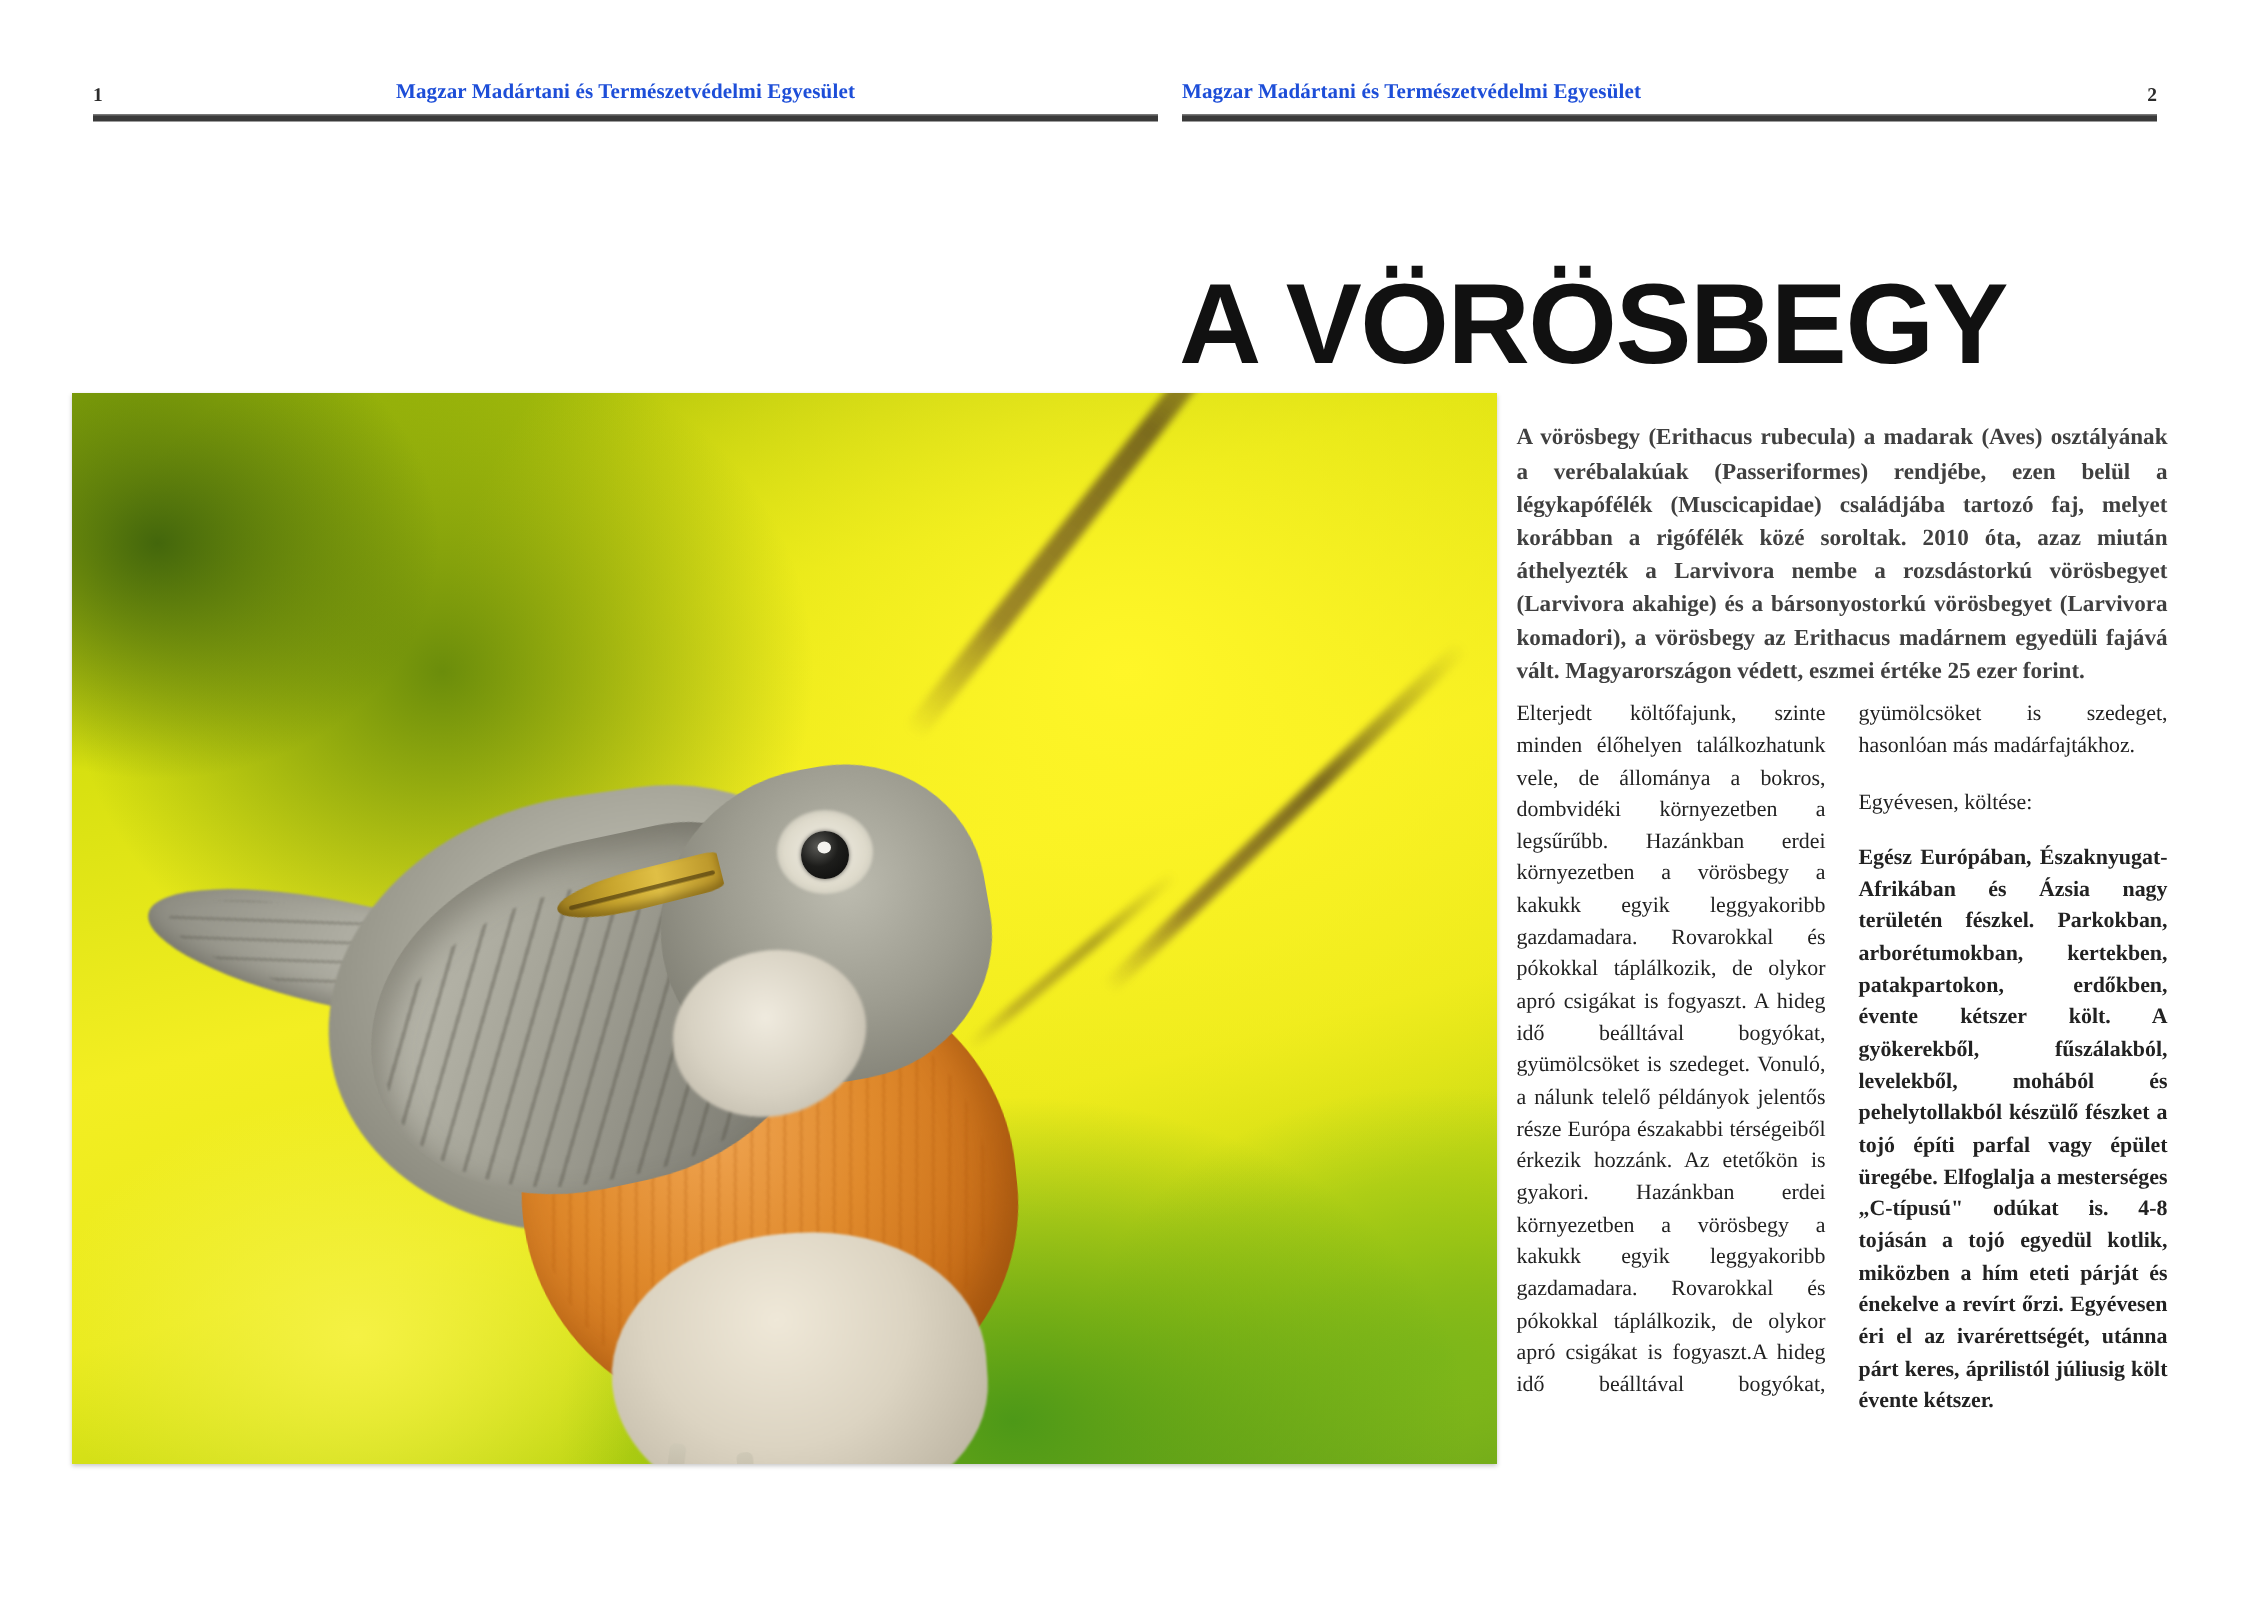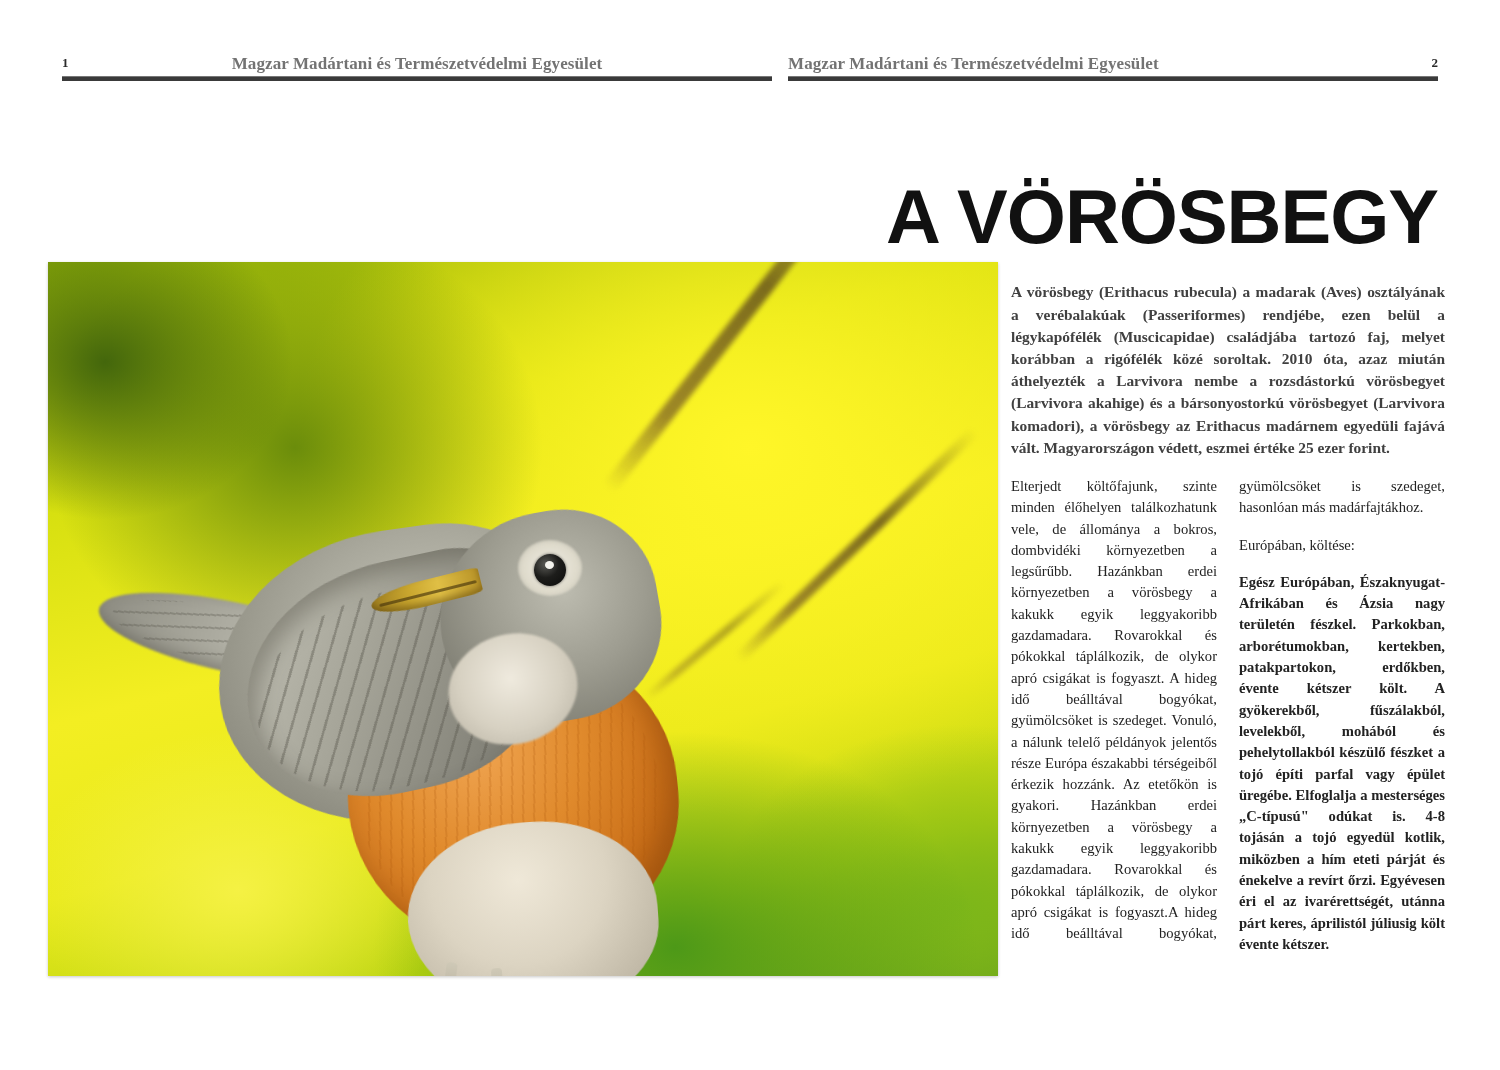--- a/index.html
+++ b/index.html
@@ -31,24 +31,24 @@
   .page-head.right { left: 788px; width: 650px; }
 
   .head-row {
     position: relative;
     height: 22px;
   }
   .head-title {
     position: absolute;
     top: 0;
     font-family: "Liberation Serif", serif;
-    font-size: 17px;
+    font-size: 14px;
     font-weight: 700;
     letter-spacing: 0.1px;
-    color: #737373;
+    color: #1d4ed8;
     white-space: nowrap;
   }
   .page-head.left  .head-title { left: 50%; transform: translateX(-50%); }
   .page-head.right .head-title { left: 0; }
 
   .folio {
     position: absolute;
     top: 1px;
     font-family: "Liberation Serif", serif;
     font-size: 13px;
@@ -228,21 +228,21 @@
   }
   .leg.l1 { left: 392px; top: 700px; width: 11px; height: 112px; transform: rotate(7deg); }
   .leg.l2 { left: 448px; top: 706px; width: 11px; height: 122px; transform: rotate(-5deg); }
 
   
   .display-title {
     position: absolute;
     left: 786px;
     top: 128px;
     width: 652px;
-    text-align: right;
+    text-align: left;
     font-family: "Liberation Sans", sans-serif;
     font-weight: 700;
     font-size: 76px;
     letter-spacing: -1px;
     color: #111111;
     line-height: 1;
     white-space: nowrap;
   }
 
   .lede {
@@ -266,21 +266,20 @@
     width: 434px;
     height: 512px;
     column-count: 2;
     column-gap: 22px;
     font-family: "Liberation Serif", serif;
     font-size: 14.6px;
     line-height: 21.3px;
     color: #222222;
     text-align: justify;
     text-justify: inter-word;
-    margin-top: 10px;
   }
   .body-cols p { margin: 0 0 16px 0; }
   .body-cols p:last-child { margin-bottom: 0; font-weight: bold; }
 </style>
 </head>
 <body>
 
 <div class="spread">
 
   <div class="page-head left">
@@ -326,17 +325,17 @@
 
     </div>
   </div>
 
   <h1 class="display-title">A VÖRÖSBEGY</h1>
 
   <p class="lede">A vörösbegy (Erithacus rubecula) a madarak (Aves) osztályának a verébalakúak (Passeriformes) rendjébe, ezen belül a légykapófélék (Muscicapidae) családjába tartozó faj, melyet korábban a rigófélék közé soroltak. 2010 óta, azaz miután áthelyezték a Larvivora nembe a rozsdástorkú vörösbegyet (Larvivora akahige) és a bársonyostorkú vörösbegyet (Larvivora komadori), a vörösbegy az Erithacus madárnem egyedüli fajává vált. Magyarországon védett, eszmei értéke 25 ezer forint.</p>
 
   <div class="body-cols">
     <p>Elterjedt költőfajunk, szinte minden élőhelyen találkozhatunk vele, de állománya a bokros, dombvidéki környezetben a legsűrűbb. Hazánkban erdei környezetben a vörösbegy a kakukk egyik leggyakoribb gazdamadara. Rovarokkal és pókokkal táplálkozik, de olykor apró csigákat is fogyaszt. A hideg idő beálltával bogyókat, gyümölcsöket is szedeget. Vonuló, a nálunk telelő példányok jelentős része Európa északabbi térségeiből érkezik hozzánk. Az etetőkön is gyakori. Hazánkban erdei környezetben a vörösbegy a kakukk egyik leggyakoribb gazdamadara. Rovarokkal és pókokkal táplálkozik, de olykor apró csigákat is fogyaszt.A hideg idő beálltával bogyókat, gyümölcsöket is szedeget, hasonlóan más madárfajtákhoz.</p>
-    <p>Európában, költése:</p>
+    <p>Egyévesen, költése:</p>
     <p>Egész Európában, Északnyugat-Afrikában és Ázsia nagy területén fészkel. Parkokban, arborétumokban, kertekben, patakpartokon, erdőkben, évente kétszer költ. A gyökerekből, fűszálakból, levelekből, mohából és pehelytollakból készülő fészket a tojó építi parfal vagy épület üregébe. Elfoglalja a mesterséges „C-típusú" odúkat is. 4-8 tojásán a tojó egyedül kotlik, miközben a hím eteti párját és énekelve a revírt őrzi. Egyévesen éri el az ivarérettségét, utánna párt keres, áprilistól júliusig költ évente kétszer.</p>
   </div>
 
 </div>
 
 </body></html>

